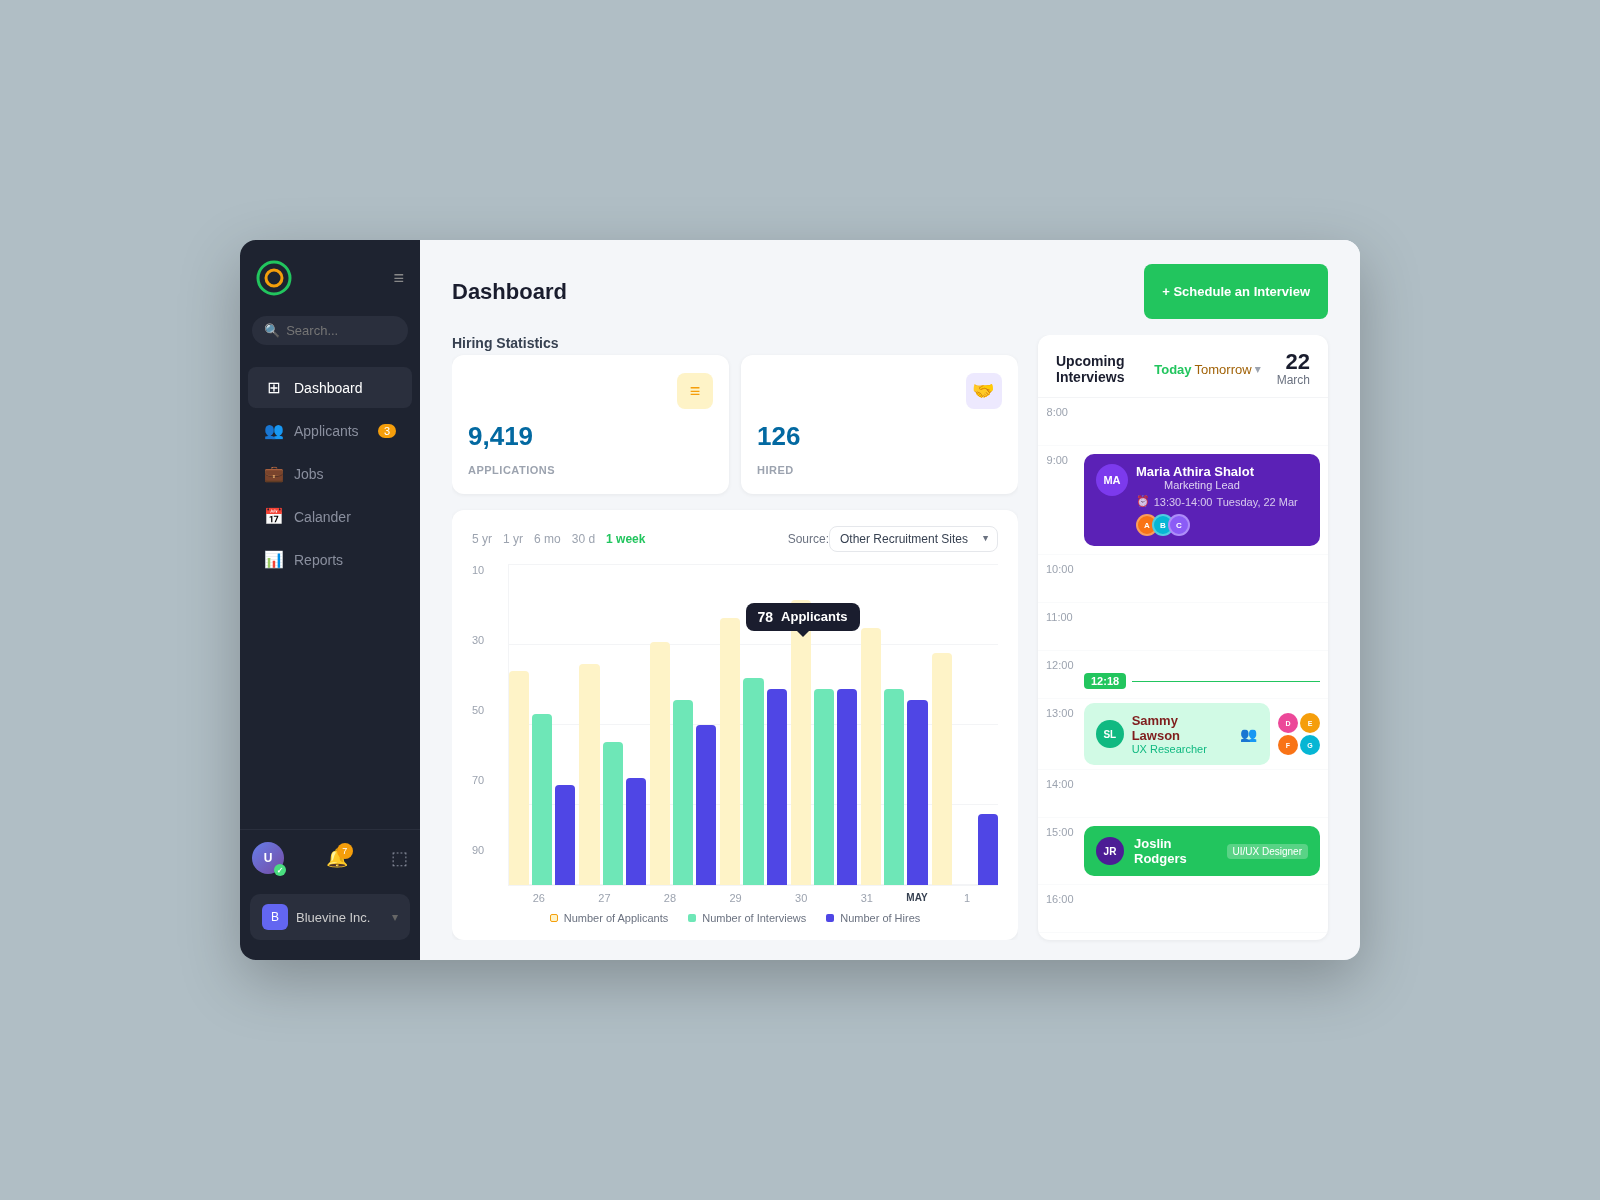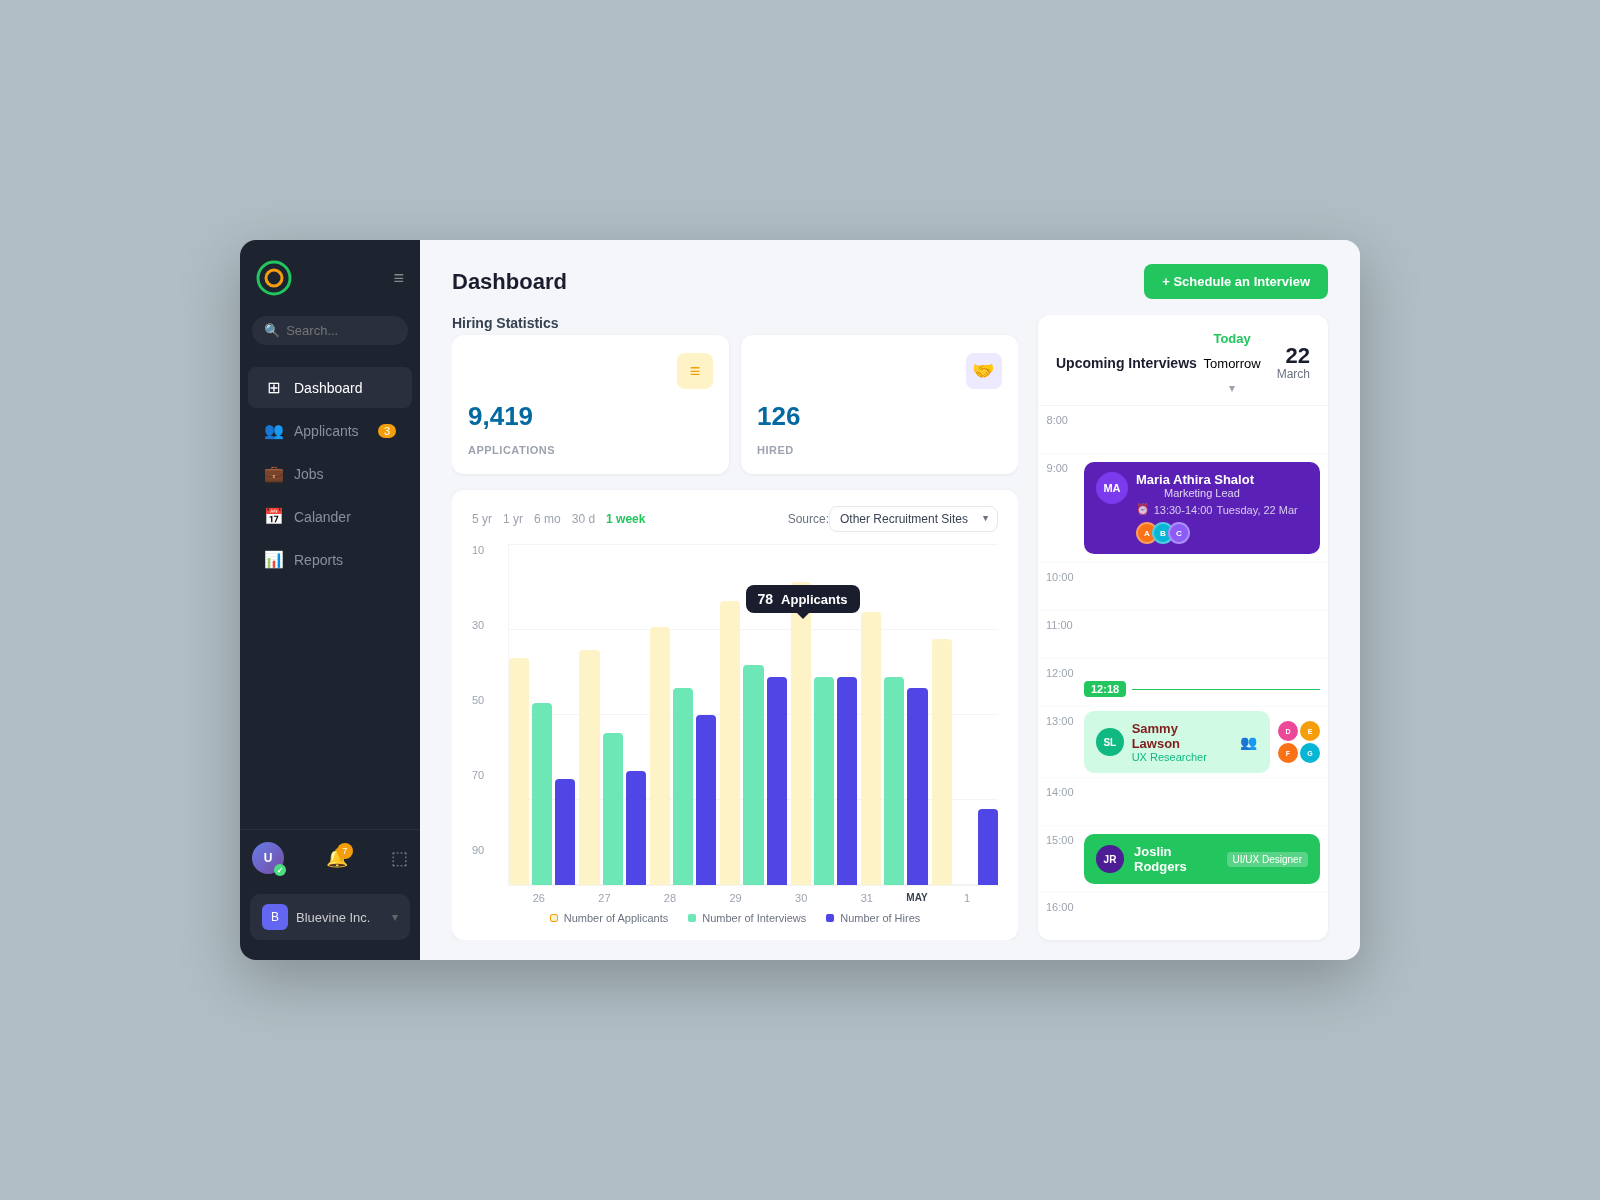--- a/index.html
+++ b/index.html
@@ -174,21 +174,21 @@
       display: flex;
       align-items: center;
       justify-content: space-between;
     }
     .page-title { font-size: 22px; font-weight: 700; color: #1a1d2e; }
     .schedule-btn {
       background: #22c55e;
       color: white;
       border: none;
       border-radius: 8px;
-      padding: 10px 18px;
+      padding: 20px 18px;
       font-size: 13px;
       font-weight: 600;
       cursor: pointer;
       display: flex;
       align-items: center;
       gap: 6px;
     }
     .main-body {
       flex: 1;
       display: flex;
@@ -375,21 +375,21 @@
     }
     .right-panel-header {
       padding: 16px 18px 10px;
       display: flex;
       align-items: center;
       justify-content: space-between;
       border-bottom: 1px solid #f3f4f6;
     }
     .upcoming-title { font-size: 14px; font-weight: 700; color: #1a1d2e; }
     .today-btn { color: #22c55e; font-size: 13px; font-weight: 600; cursor: pointer; }
-    .tomorrow-btn { color: #000000; font-size: 13px; cursor: pointer; }
+    .tomorrow-btn { color: #a16207; font-size: 13px; cursor: pointer; }
     .date-display { font-size: 22px; font-weight: 800; color: #1a1d2e; line-height: 1; }
     .date-month { font-size: 12px; color: #6b7280; font-weight: 400; text-align: right; }
     .calendar-scroll { flex: 1; overflow-y: auto; padding: 0; }
     .time-slot {
       display: flex;
       gap: 10px;
       min-height: 48px;
       border-bottom: 1px solid #f9fafb;
     }
     .time-label {
@@ -664,21 +664,21 @@
               <span>Number of Hires</span>
             </div>
           </div>
         </div>
       </div>
 
       <div class="right-panel">
         <div class="right-panel-header">
           <span class="upcoming-title">Upcoming Interviews</span>
           <div style="display:flex;align-items:center;gap:16px;">
-            <div style="display:flex;gap:10px;align-items:center;flex-direction:column;">
+            <div style="display:flex;gap:3px;align-items:center;">
               <span class="today-btn">Today</span>
               <span class="tomorrow-btn">Tomorrow</span>
               <span style="color:#9ca3af;font-size:12px;">▾</span>
             </div>
             <div style="text-align:right;">
               <div class="date-display">22</div>
               <div class="date-month">March</div>
             </div>
           </div>
         </div>

